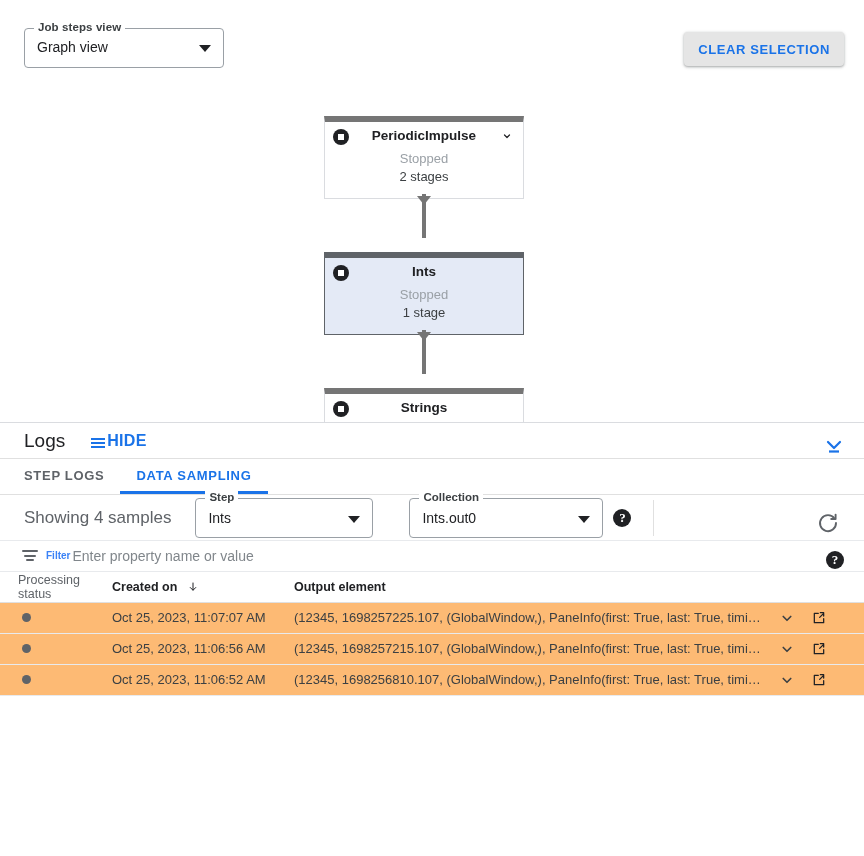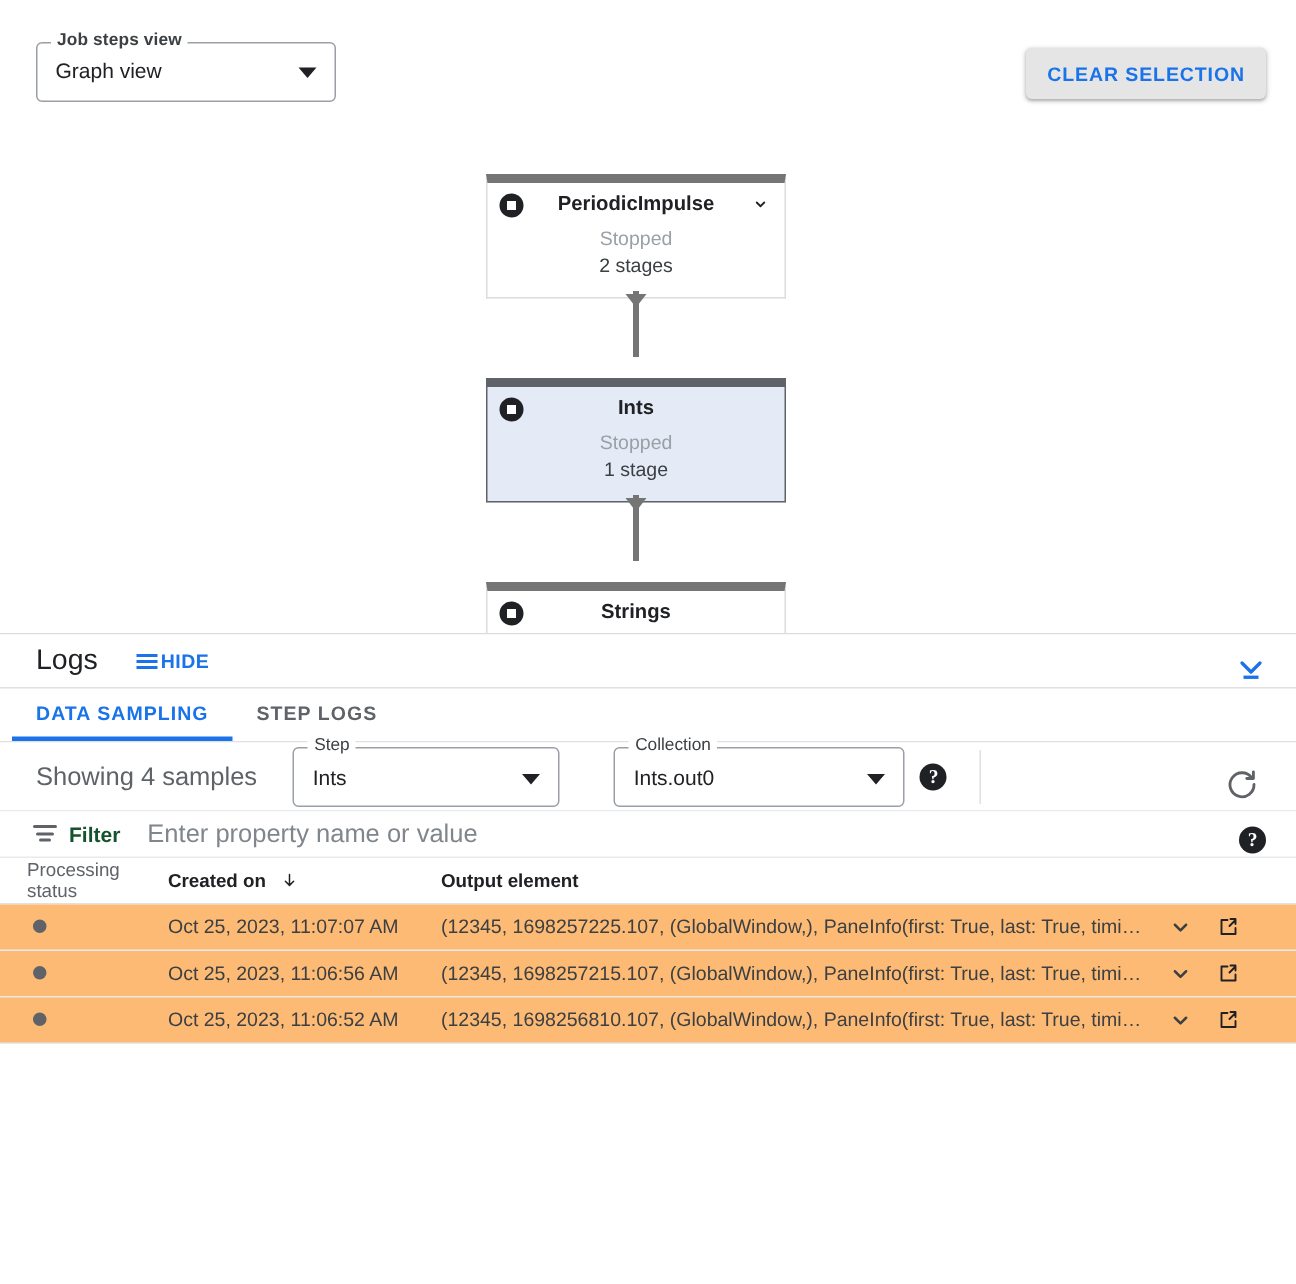--- a/index.html
+++ b/index.html
@@ -205,21 +205,21 @@
   .logs-title {
     margin-left: 24px;
     font-size: 19px;
     color: #202124;
   }
   .hide-link {
     margin-left: 26px;
     display: flex;
     align-items: flex-end;
     color: #1a73e8;
-    font-size: 13px;
+    font-size: 16px;
     font-weight: bold;
     letter-spacing: .3px;
     cursor: pointer;
   }
   .hamburger {
     display: inline-block;
     width: 14px;
     margin-right: 2px;
   }
   .hamburger span {
@@ -283,21 +283,21 @@
     box-sizing: border-box;
     background: #fff;
   }
   .field .legend {
     position: absolute;
     top: -8px;
     left: 9px;
     background: #fff;
     padding: 0 4px;
     font-size: 11.5px;
-    font-weight: normal;
+    font-weight: bold;
     color: #3c4043;
     line-height: 12px;
   }
   .field .value {
     position: absolute;
     left: 12px;
     top: 11px;
     font-size: 14px;
     color: #202124;
   }
@@ -359,29 +359,28 @@
     height: 2px;
     background: #5f6368;
     margin: 2.5px 0;
     border-radius: 1px;
   }
   .filter-icon span:nth-child(1) { width: 16px; }
   .filter-icon span:nth-child(2) { width: 12px; margin-left: 2px; }
   .filter-icon span:nth-child(3) { width: 8px; margin-left: 4px; }
   .filter-label {
     margin-left: 8px;
-    font-size: 14px;
-    font-weight: bold;
-    color: #14532d;
+    font-size: 10px;
+    font-weight: bold;
+    color: #3b82f6;
   }
   .filter-input {
-    margin-left: 16px;
     border: none;
     outline: none;
-    font-size: 17px;
+    font-size: 14px;
     color: #202124;
     width: 560px;
     font-family: "Liberation Sans", sans-serif;
     background: transparent;
   }
   .filter-input::placeholder { color: #80868b; }
   #filter-help {
     position: absolute;
     right: 20px;
     top: 10px;
@@ -512,22 +511,22 @@
         </span>
       <span>HIDE</span>
     </div>
     <svg class="collapse-icon" viewBox="0 0 24 24">
       <path d="M6 9l6 6 6-6" fill="none" stroke="#1a73e8" stroke-width="2.2" stroke-linecap="round" stroke-linejoin="round"></path>
       <rect x="7" y="17.4" width="10" height="2.2" fill="#1a73e8"></rect>
     </svg>
   </div>
 
   <div class="tabs">
+    <div class="tab">STEP LOGS</div>
     <div class="tab active">DATA SAMPLING</div>
-    <div class="tab">STEP LOGS</div>
   </div>
 
   <div class="controls">
     <div class="showing">Showing 4 samples</div>
 
     <div class="field" id="step-field">
       <div class="legend">Step</div>
       <div class="value">Ints</div>
       <div class="caret"></div>
     </div>

